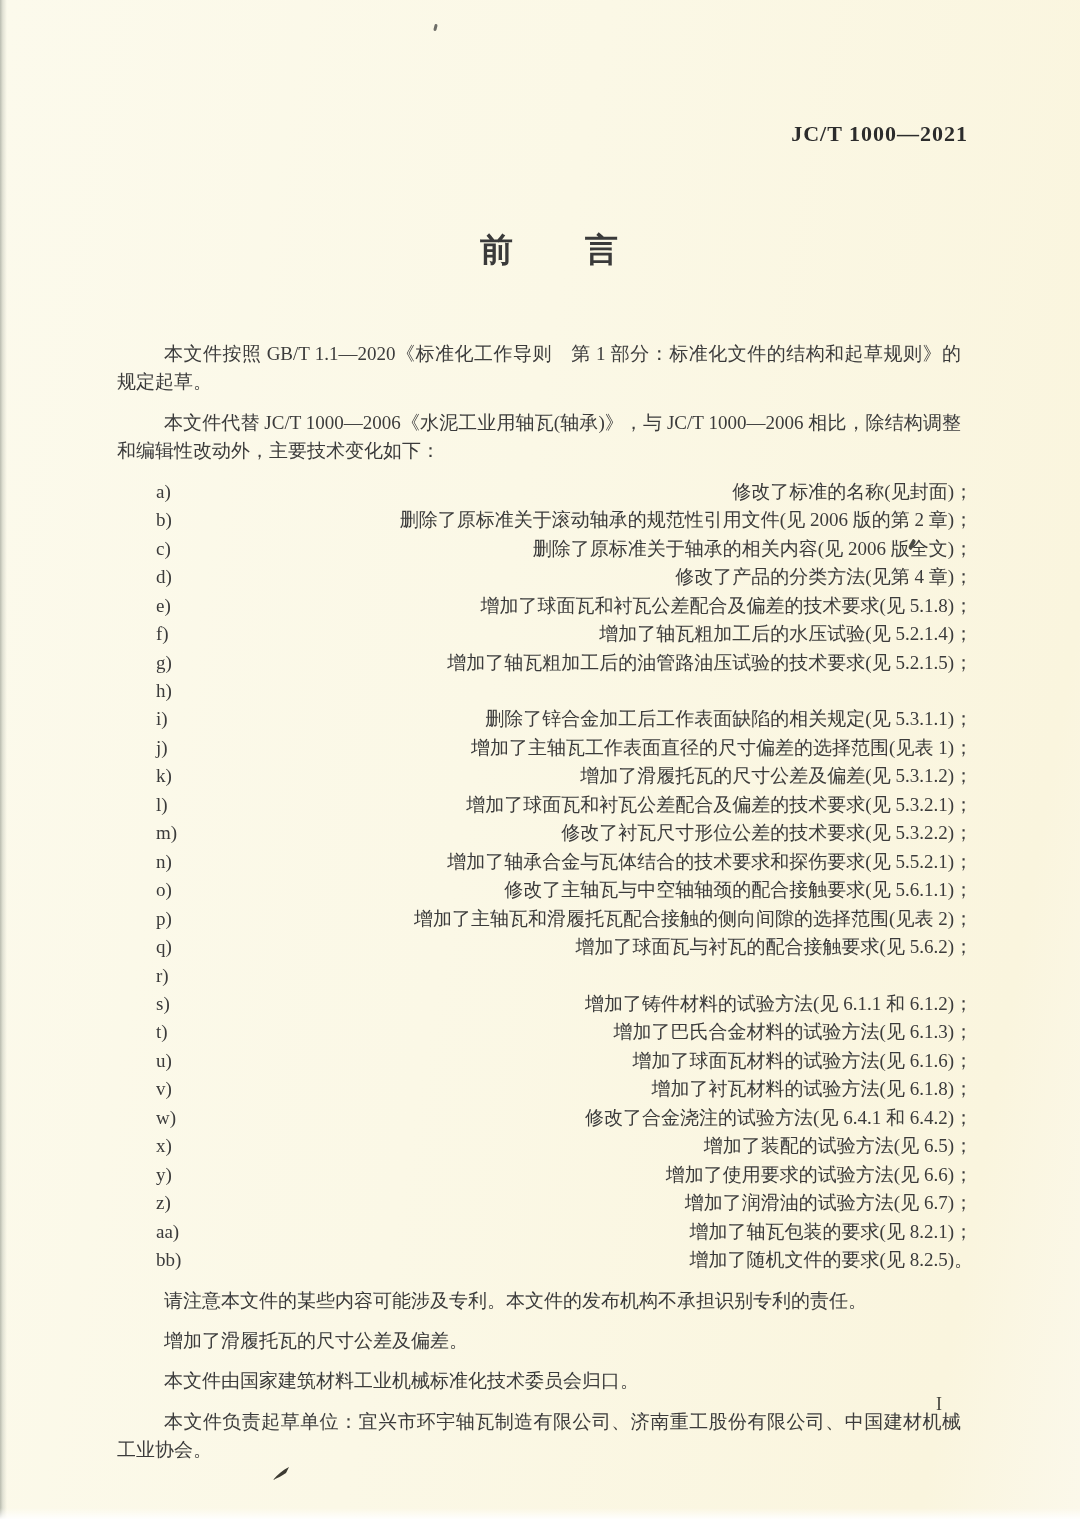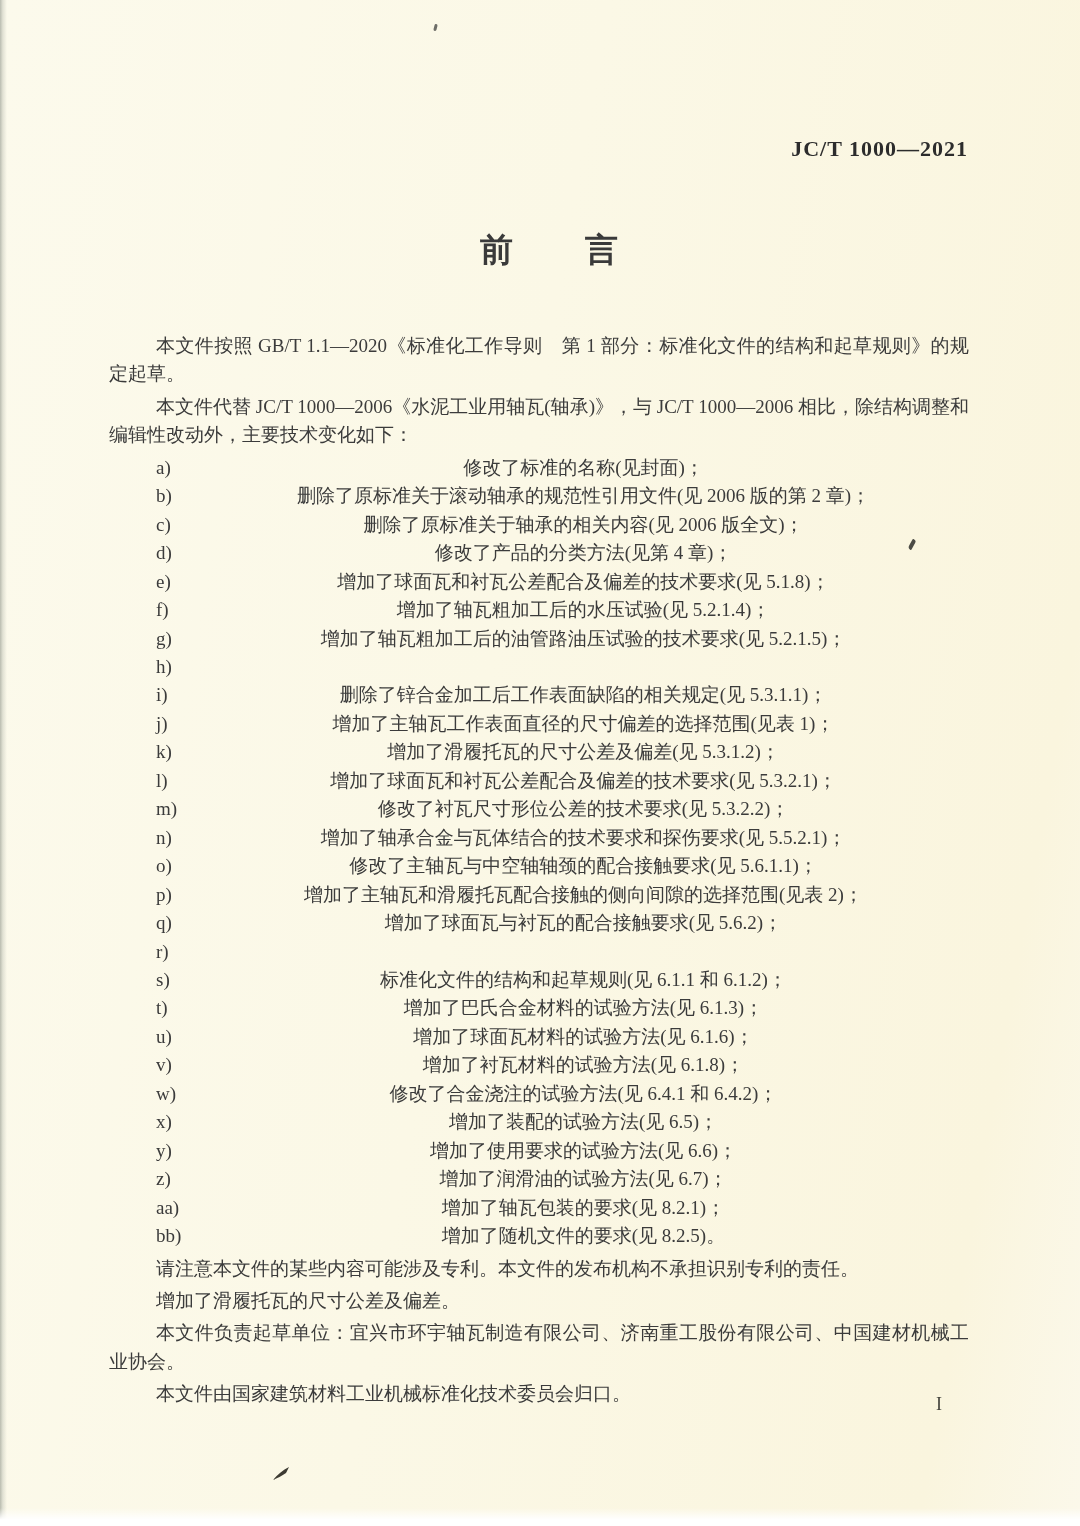--- a/index.html
+++ b/index.html
@@ -28,21 +28,21 @@
   }
   .edge-left {
     position: absolute;
     left: 0; top: 0; bottom: 0;
     width: 7px;
     background: linear-gradient(to right, #969b90 0%, #d3d4c7 40%, rgba(250,247,230,0) 100%);
     opacity: 0.65;
   }
   .doc-number {
     position: absolute;
-    top: 136px;
+    top: 121px;
     right: 112px;
     font-weight: bold;
     font-size: 22px;
     letter-spacing: 1px;
     color: #2c2c2c;
   }
   .page-title {
     position: absolute;
     top: 228px;
     left: 10px;
@@ -58,31 +58,31 @@
     position: absolute;
     left: 105px;
     top: 328px;
     width: 868px;
     font-size: 19px;
     line-height: 28.45px;
     color: #3b3b3b;
     text-align: justify;
   }
   .para {
-    margin: 4px;
+    margin: 12px;
     text-indent: 47px;
   }
   .changes { margin: 0; }
   .change-item { display: flex; }
   .change-label {
     flex: 0 0 38px;
     margin-left: 51px;
     white-space: nowrap;
   }
-  .change-text { flex: 1; text-align: center; }
+  .change-text { flex: 1; text-align: right; }
   .page-number {
     position: absolute;
     left: 936px;
     top: 1394px;
     font-size: 18px;
     color: #45453f;
   }
   .speck-top {
     position: absolute;
     left: 434px;
@@ -209,21 +209,21 @@
     <span class="change-label">q)</span>
     <span class="change-text">增加了球面瓦与衬瓦的配合接触要求(见 5.6.2)；</span>
   </div>
 
   <div class="change-item">
     <span class="change-label">r)</span>
   </div>
 
   <div class="change-item">
     <span class="change-label">s)</span>
-    <span class="change-text">标准化文件的结构和起草规则(见 6.1.1 和 6.1.2)；</span>
+    <span class="change-text">增加了铸件材料的试验方法(见 6.1.1 和 6.1.2)；</span>
   </div>
 
   <div class="change-item">
     <span class="change-label">t)</span>
     <span class="change-text">增加了巴氏合金材料的试验方法(见 6.1.3)；</span>
   </div>
 
   <div class="change-item">
     <span class="change-label">u)</span>
     <span class="change-text">增加了球面瓦材料的试验方法(见 6.1.6)；</span>
@@ -260,22 +260,22 @@
   </div>
 
   <div class="change-item">
     <span class="change-label">bb)</span>
     <span class="change-text">增加了随机文件的要求(见 8.2.5)。</span>
   </div>
 </div>
 
     <p class="para">请注意本文件的某些内容可能涉及专利。本文件的发布机构不承担识别专利的责任。</p>
     <p class="para">增加了滑履托瓦的尺寸公差及偏差。</p>
+    <p class="para">本文件由国家建筑材料工业机械标准化技术委员会归口。</p>
     <p class="para">本文件负责起草单位：宜兴市环宇轴瓦制造有限公司、济南重工股份有限公司、中国建材机械工业协会。</p>
-    <p class="para">本文件由国家建筑材料工业机械标准化技术委员会归口。</p>
   </div>
 
   <div class="page-number">I</div>
 
   <div class="speck-top"></div>
   <div class="speck-mid"></div>
   <div class="speck-bottom">
     <svg width="18" height="16" viewBox="0 0 18 16" xmlns="http://www.w3.org/2000/svg">
       <path d="M1,14 C5,9 11,4 17,1 L14,7 C10,10 5,12 1,14 Z" fill="#3d3b32"></path>
     </svg>

